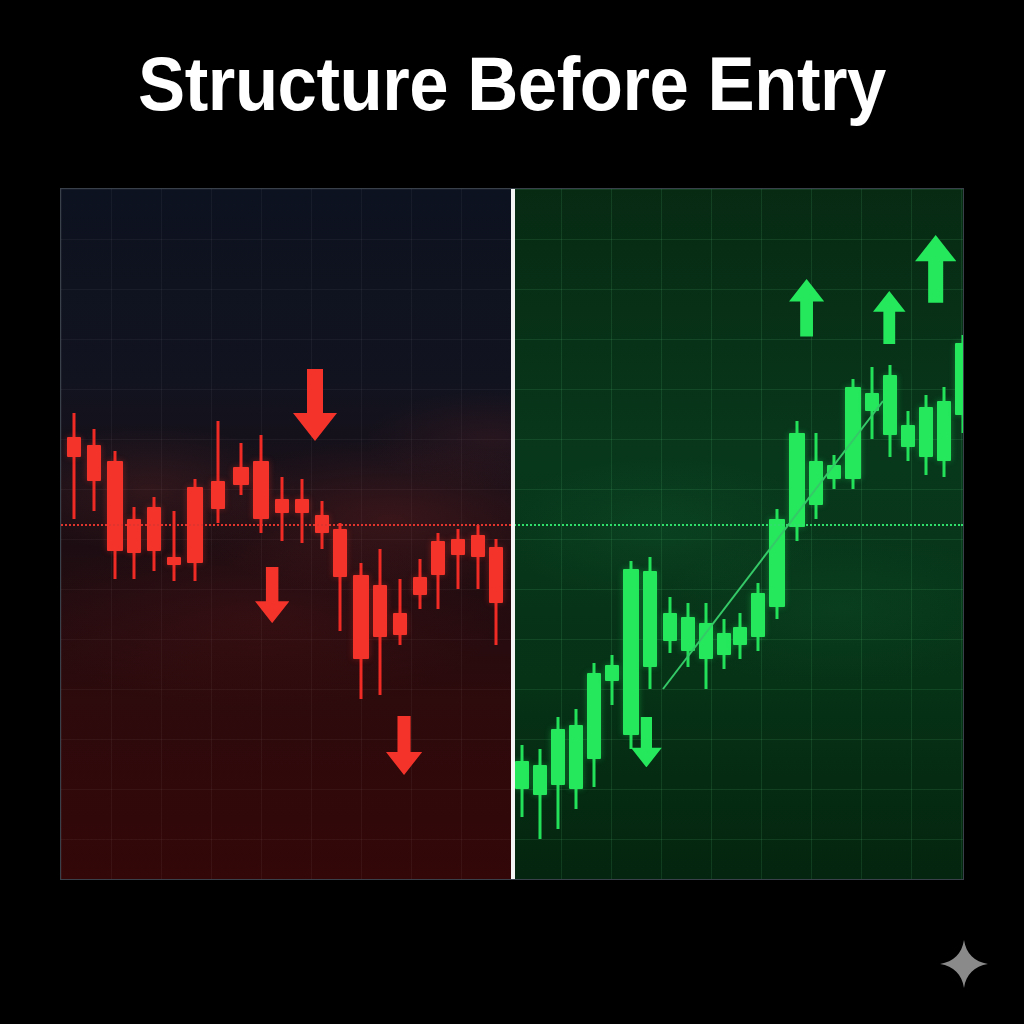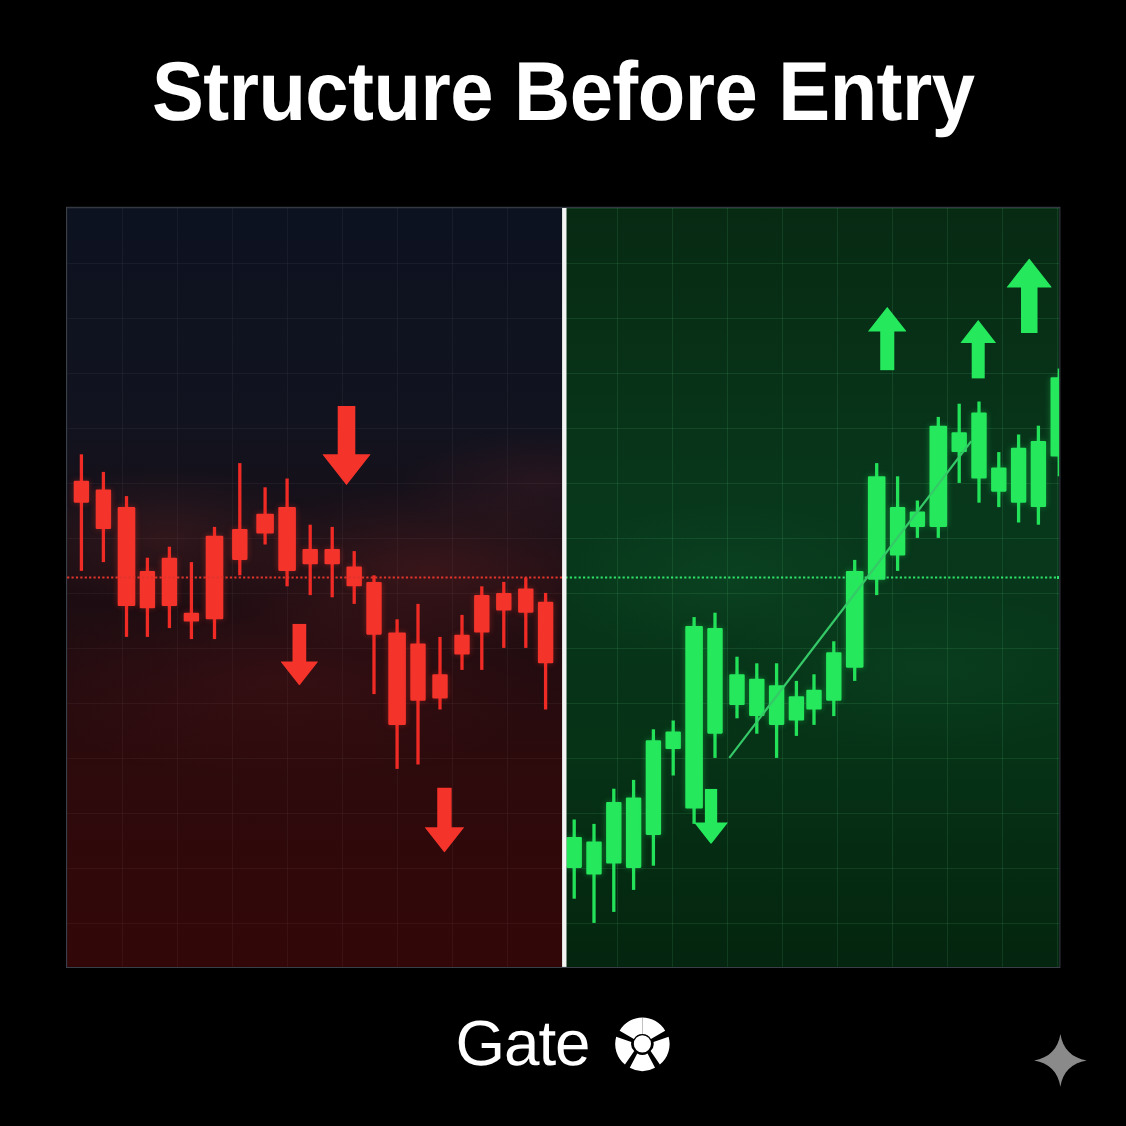--- a/index.html
+++ b/index.html
@@ -335,31 +335,18 @@
           <svg class="arrow" viewBox="0 0 44 72" style="left: 362px; top: 102px; width: 32.56px; height: 53.28px;">
             <path d="M22 0 L44 28 L30 28 L30 72 L14 72 L14 28 L0 28 Z" fill="#25e85c"></path>
           </svg>
           <svg class="arrow" viewBox="0 0 44 72" style="left: 404px; top: 46px; width: 41.36px; height: 67.68px;">
             <path d="M22 0 L44 28 L30 28 L30 72 L14 72 L14 28 L0 28 Z" fill="#25e85c"></path>
           </svg>
         </div>
     </div>
   </div>
 
-  <div id="footer-logo">
-    <span id="wordmark">Gate</span>
-    <svg id="gate-mark" viewBox="0 0 100 100">
-      <circle cx="50" cy="50" r="15" fill="#ffffff"></circle>
-      <g fill="#ffffff">
-        <path d="M50 4 A46 46 0 0 1 89.8 27 L64.9 41.4 A17 17 0 0 0 50 32.8 Z"></path>
-        <path d="M95.8 37.5 A46 46 0 0 1 80.5 85.9 L64.3 62.6 A17 17 0 0 0 69.4 46.5 Z"></path>
-        <path d="M72.1 91.7 A46 46 0 0 1 27.9 91.7 L41 66.7 A17 17 0 0 0 59 66.7 Z"></path>
-        <path d="M19.5 85.9 A46 46 0 0 1 4.2 37.5 L30.6 46.5 A17 17 0 0 0 35.7 62.6 Z"></path>
-        <path d="M10.2 27 A46 46 0 0 1 50 4 L50 32.8 A17 17 0 0 0 35.1 41.4 Z"></path>
-      </g>
-    </svg>
-  </div>
 
   <svg id="sparkle" viewBox="0 0 100 100">
     <path d="M50 4 C54 30 70 46 96 50 C70 54 54 70 50 96 C46 70 30 54 4 50 C30 46 46 30 50 4 Z" fill="#8a8a8a"></path>
   </svg>
 
 </div>
 
 </body></html>

